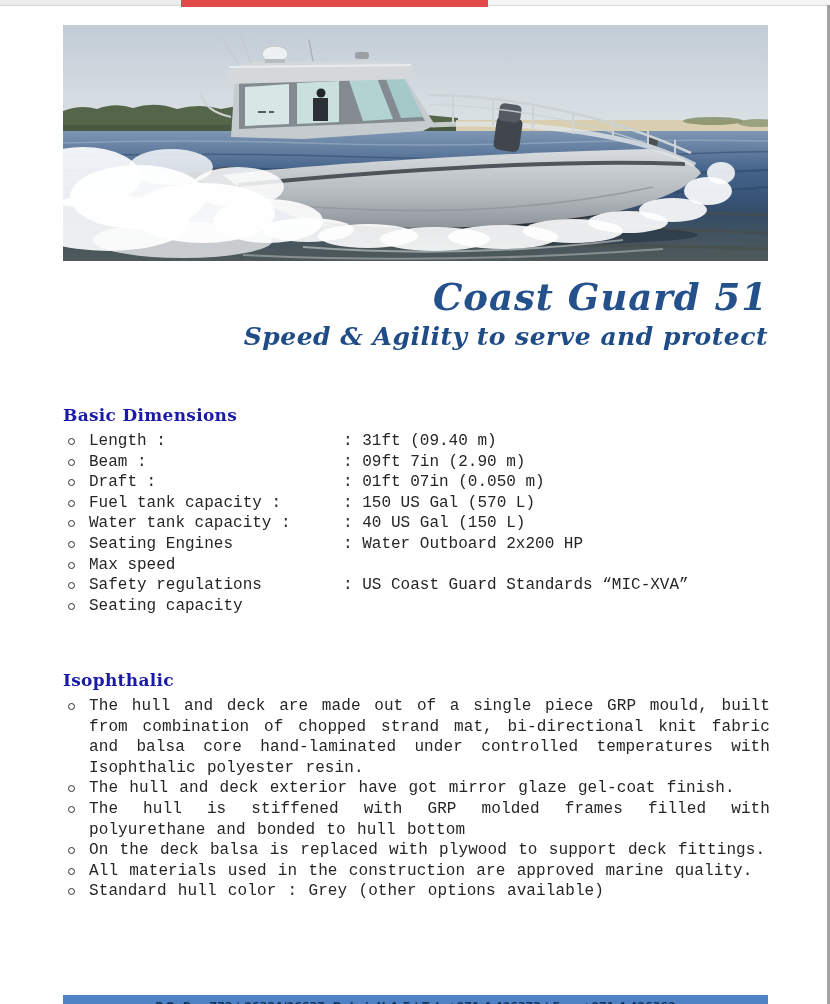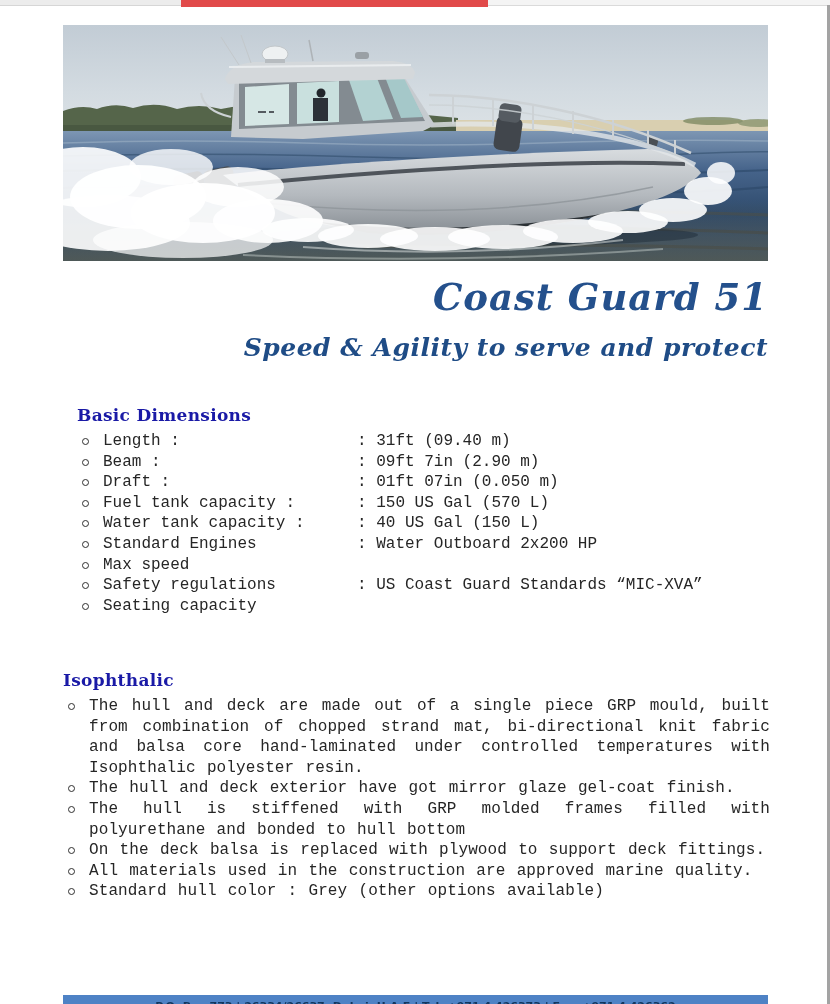--- a/index.html
+++ b/index.html
@@ -10,24 +10,24 @@
   
   .topbar-grey{position:absolute;left:0;top:0;width:181px;height:5px;background:#ececec;border-bottom:1px solid #d6d6d6;}
   .topbar-red{position:absolute;left:181px;top:0;width:307px;height:7px;background:#e14a4a;}
   .topbar-light{position:absolute;left:488px;top:0;width:342px;height:5px;background:#f4f4f4;border-bottom:1px solid #dadada;}
   .right-edge{position:absolute;right:0;top:5px;width:3px;height:999px;background:#a3a3a3;}
   
   .photo{position:absolute;left:63px;top:25px;width:705px;height:236px;overflow:hidden;}
   
   .title-block{position:absolute;top:276px;left:63px;right:62px;text-align:right;color:#24508c;}
   .title{font-size:37px;font-weight:bold;font-style:italic;line-height:1.15;letter-spacing:1px;}
-  .subtitle{font-size:25px;font-weight:bold;font-style:italic;letter-spacing:.5px;margin-top:14px;color:#1f4c86;}
+  .subtitle{font-size:25px;font-weight:bold;font-style:italic;letter-spacing:.5px;margin-top:3px;color:#1f4c86;}
   
   .section{position:absolute;left:63px;right:60px;color:#262626;}
-  .dims{top:405px;margin-left:14px;}
+  .dims{top:405px;}
   .construction{top:670px;}
   .section-heading{font-size:17px;font-weight:bold;color:#1a1aa6;letter-spacing:.3px;margin:0 0 6px 0;}
   .row{display:flex;align-items:flex-start;font-size:16px;line-height:20.6px;font-family:Liberation Mono, monospace;}
   .bullet{flex:none;width:5px;height:5px;border:1.6px solid #2f2f2f;border-radius:50%;margin:7px 14px 0 5px;}
   .dim-label{width:254px;flex:none;}
   .dim-value{flex:1;}
   .con-text{flex:1;text-align:justify;word-spacing:1.5px;letter-spacing:.1px;}
   
   .footer{position:absolute;left:63px;width:705px;top:995px;height:16px;background:#4e82c5;
     overflow:hidden;text-align:center;}
@@ -201,21 +201,21 @@
       <span class="dim-label">Fuel tank capacity :</span>
       <span class="dim-value">: 150 US Gal (570 L)</span>
     </div>
   <div class="row">
       <span class="bullet"></span>
       <span class="dim-label">Water tank capacity :</span>
       <span class="dim-value">: 40 US Gal (150 L)</span>
     </div>
   <div class="row">
       <span class="bullet"></span>
-      <span class="dim-label">Standard Engines</span>
+      <span class="dim-label">Seating Engines</span>
       <span class="dim-value">: Water Outboard 2x200 HP</span>
     </div>
   <div class="row">
       <span class="bullet"></span>
       <span class="dim-label">Max speed</span>
     </div>
   <div class="row">
       <span class="bullet"></span>
       <span class="dim-label">Safety regulations</span>
       <span class="dim-value">: US Coast Guard Standards “MIC-XVA”</span>

